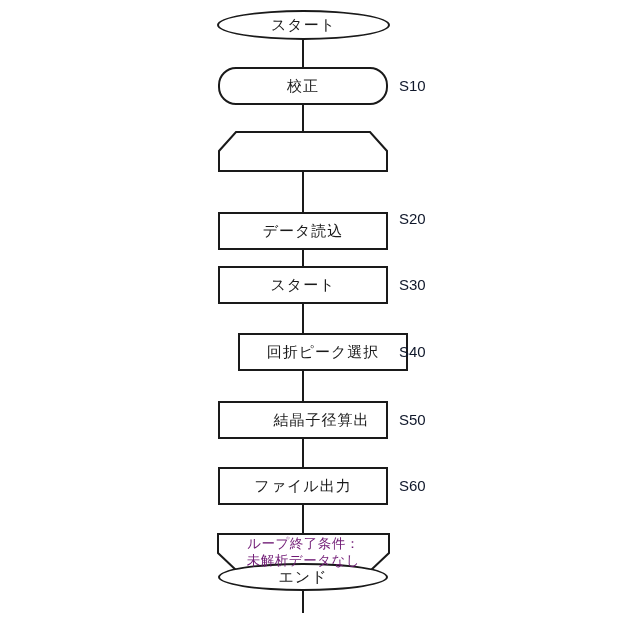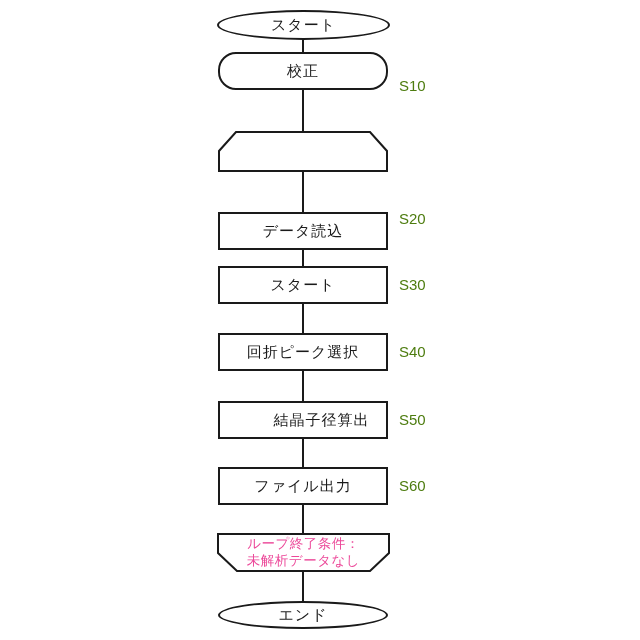--- a/index.html
+++ b/index.html
@@ -61,66 +61,66 @@
     position: absolute;
     z-index: 2;
     display: flex;
     flex-direction: column;
     align-items: center;
     justify-content: center;
     text-align: center;
     font-size: 13.5px;
     line-height: 17px;
     letter-spacing: 0.5px;
-    color: #ec4899;
+    color: #701a75;
   }
   .step-label {
     position: absolute;
     left: 399px;
     z-index: 1;
     height: 38px;
     line-height: 38px;
     font-size: 15px;
-    color: #4d7c0f;
+    color: #0f172a;
     text-align: right;
   }
 </style>
 </head>
 <body>
 
 <div class="canvas">
 
   <div class="connector"></div>
 
   <div class="node terminal" style="top:10px;">
     <span>スタート</span>
   </div>
 
-  <div class="node process" style="top:52px;border-radius:18px;">
+  <div class="node process" style="top:67px;border-radius:18px;">
     <span>校正</span>
   </div>
   <div class="step-label" style="top:67px;">S10</div>
 
   <div class="loop-shape" style="left:218px; top:131px;">
     <svg width="170" height="41" viewBox="0 0 170 41">
       <polygon points="18,1 152,1 169,20 169,40 1,40 1,20" fill="#ffffff" stroke="#1a1a1a" stroke-width="2"></polygon>
     </svg>
   </div>
 
   <div class="node process" style="top:212px;">
     <span>データ読込</span>
   </div>
   <div class="step-label" style="top:200px;">S20</div>
 
   <div class="node process" style="top:266px;">
     <span>スタート</span>
   </div>
   <div class="step-label" style="top:266px;">S30</div>
 
-  <div class="node process" style="top:333px;">
+  <div class="node process" style="top:333px;margin-left:20px;">
     <span>回折ピーク選択</span>
   </div>
   <div class="step-label" style="top:333px;">S40</div>
 
   <div class="node process" style="top:401px;padding-left:37px;">
     <span>結晶子径算出</span>
   </div>
   <div class="step-label" style="top:401px;">S50</div>
 
   <div class="node process" style="top:467px;">
@@ -131,17 +131,17 @@
   <div class="loop-shape" style="left:217px; top:533px;">
     <svg width="173" height="39" viewBox="0 0 173 39">
       <polygon points="1,1 172,1 172,20 153,38 20,38 1,20" fill="#ffffff" stroke="#1a1a1a" stroke-width="2"></polygon>
     </svg>
   </div>
   <div class="loop-text" style="left:217px; top:533px; width:173px; height:37px;">
     <span>ループ終了条件：</span>
     <span>未解析データなし</span>
   </div>
 
-  <div class="node terminal" style="top:601px; left:218px; width:170px; height:28px;">
+  <div class="node terminal" style="top:563px; left:218px; width:170px; height:28px;">
     <span>エンド</span>
   </div>
 
 </div>
 
 </body></html>

